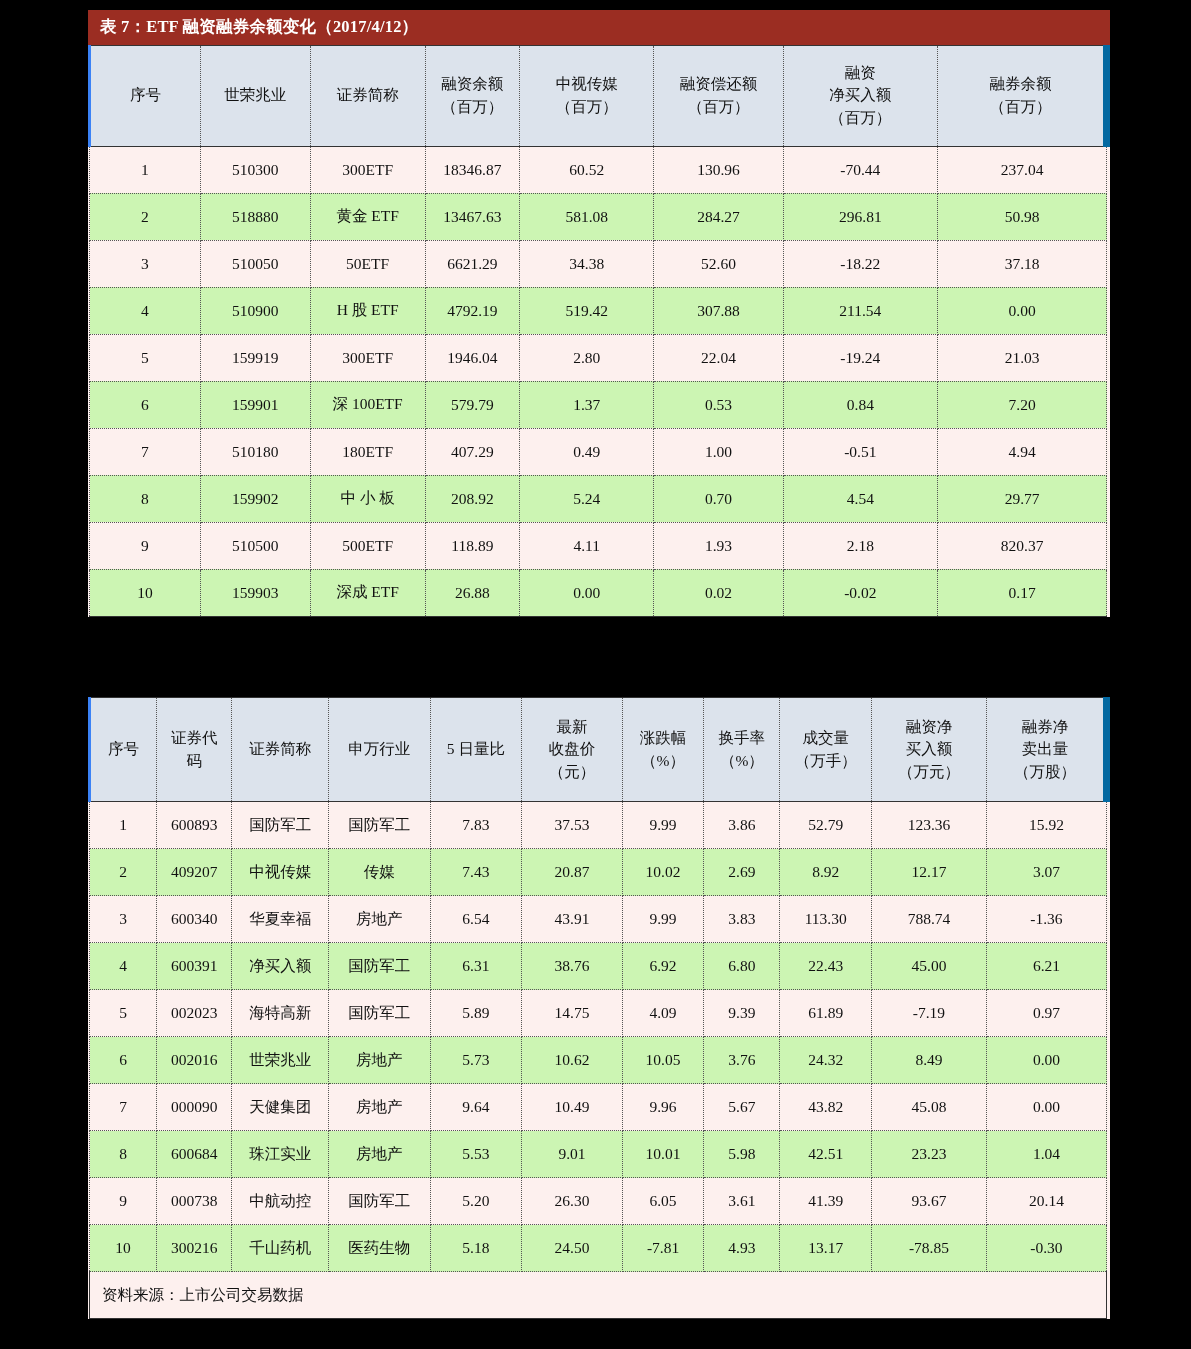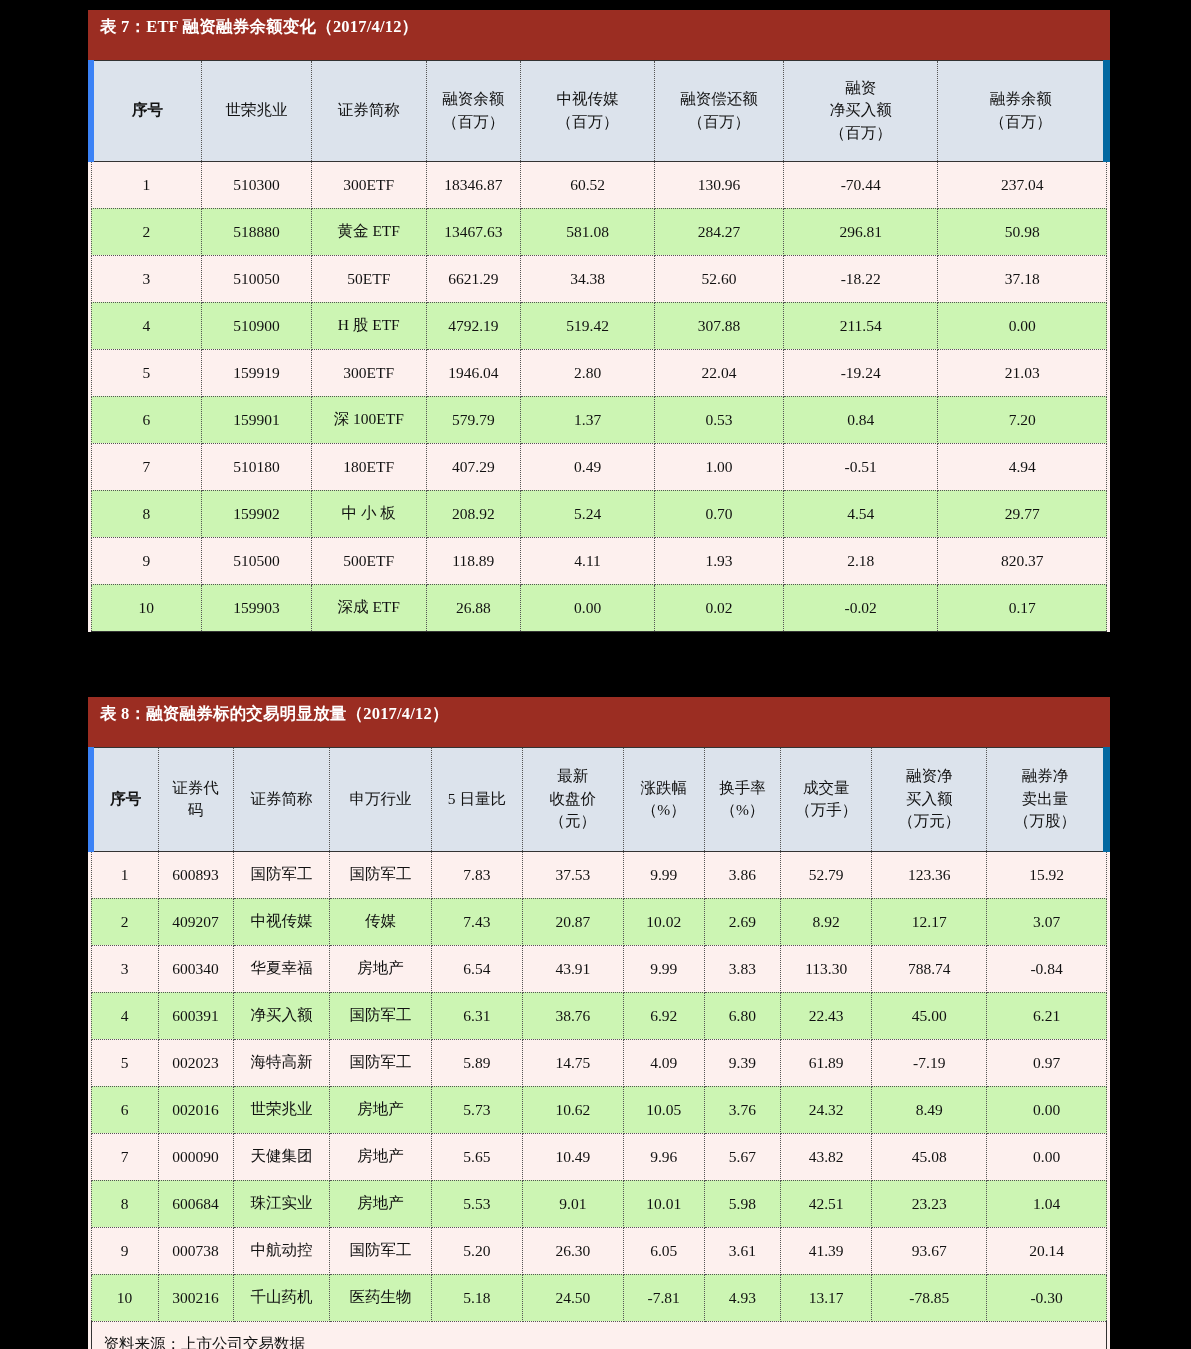--- a/index.html
+++ b/index.html
@@ -23,21 +23,21 @@
 
   #block-table7 { top: 10px; }
   #block-table8 { top: 697px; }
 
   .caption-bar {
     background: #9b2d22;
     color: #ffffff;
     font-weight: bold;
     font-size: 16.5px;
     line-height: 1;
-    padding: 9px 0 24px 12px;
+    padding: 9px 0 9px 12px;
     letter-spacing: 0.2px;
     font-family: "Liberation Serif", "DejaVu Serif", serif;
   }
 
   table.fin {
     width: 100%;
     border-collapse: collapse;
     table-layout: fixed;
     background: #fdf0ee;
   }
@@ -56,21 +56,21 @@
   }
 
   table.fin thead th {
     background: #dce3ec;
     font-weight: normal;
     border-top: 1px solid #333;
     border-bottom: 1px solid #333;
     line-height: 1.45;
   }
 
-  table.fin thead th:first-child { border-left: 6px solid #3b82f6; font-weight: bold; }
+  table.fin thead th:first-child { border-left: 3px solid #3b82f6; }
   table.fin thead th:last-child { border-right: 7px solid #0369a1; }
 
   #table7 thead th { height: 100px; }
   #table8 thead th { height: 103px; }
 
   table.fin tbody tr { height: 47px; }
   #table8 tbody tr { height: 47px; }
 
   table.fin tbody tr.row-pink td { background: #fdf0ee; }
   table.fin tbody tr.row-green td { background: #ccf5b3; }
@@ -240,21 +240,20 @@
           <td>0.00</td>
           <td>0.02</td>
           <td>-0.02</td>
           <td>0.17</td>
         </tr>
       </tbody>
   </table>
 </div>
 
 <div class="table-block" id="block-table8">
-  <div class="caption-bar">表 8：融资融券标的交易明显放量（2017/4/12）</div>
   <table class="fin" id="table8">
     <colgroup id="cg8">
         <col style="width: 6.6%;">
         <col style="width: 7.4%;">
         <col style="width: 9.5%;">
         <col style="width: 10%;">
         <col style="width: 9%;">
         <col style="width: 9.9%;">
         <col style="width: 8%;">
         <col style="width: 7.5%;">
@@ -340,21 +339,21 @@
           <td>3</td>
           <td>600340</td>
           <td>华夏幸福</td>
           <td>房地产</td>
           <td>6.54</td>
           <td>43.91</td>
           <td>9.99</td>
           <td>3.83</td>
           <td>113.30</td>
           <td>788.74</td>
-          <td>-0.84</td>
+          <td>-1.36</td>
         </tr>
         <tr class="row-green">
           <td>4</td>
           <td>600391</td>
           <td>净买入额</td>
           <td>国防军工</td>
           <td>6.31</td>
           <td>38.76</td>
           <td>6.92</td>
           <td>6.80</td>
@@ -386,21 +385,21 @@
           <td>3.76</td>
           <td>24.32</td>
           <td>8.49</td>
           <td>0.00</td>
         </tr>
         <tr class="row-pink">
           <td>7</td>
           <td>000090</td>
           <td>天健集团</td>
           <td>房地产</td>
-          <td>5.65</td>
+          <td>9.64</td>
           <td>10.49</td>
           <td>9.96</td>
           <td>5.67</td>
           <td>43.82</td>
           <td>45.08</td>
           <td>0.00</td>
         </tr>
         <tr class="row-green">
           <td>8</td>
           <td>600684</td>

